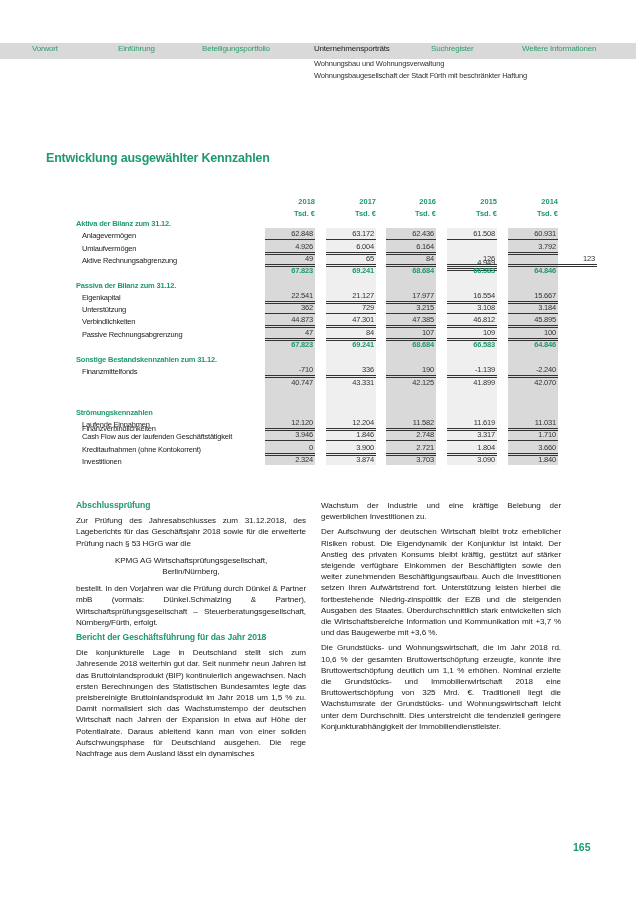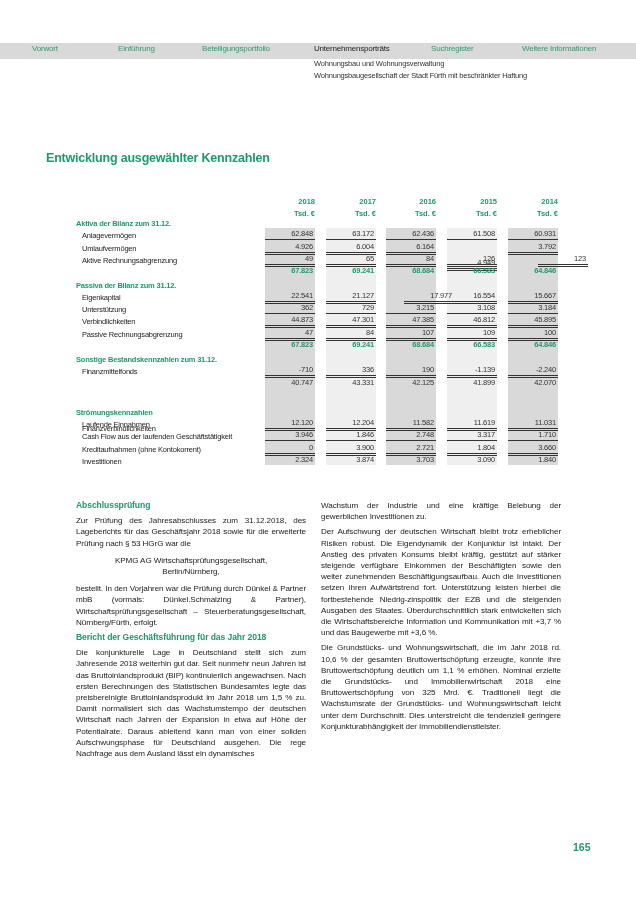--- a/index.html
+++ b/index.html
@@ -94,31 +94,31 @@
     <div class="cell dline" style="left:265px;top:241px;">4.926</div>
     <div class="cell dline" style="left:326px;top:241px;">6.004</div>
     <div class="cell dline" style="left:386px;top:241px;">6.164</div>
     <div class="cell dline" style="left:447px;top:241px;margin-top:16px;">4.949</div>
     <div class="cell dline" style="left:508px;top:241px;">3.792</div>
     <div class="row-label" style="top:256px;">Aktive Rechnungsabgrenzung</div>
     <div class="cell dline" style="left:265px;top:253px;">49</div>
     <div class="cell dline" style="left:326px;top:253px;">65</div>
     <div class="cell dline" style="left:386px;top:253px;">84</div>
     <div class="cell dline" style="left:447px;top:253px;">126</div>
-    <div class="cell dline" style="left:538px;top:253px;">123</div>
+    <div class="cell dline" style="left:508px;top:253px;padding-left:39px;">123</div>
     <div class="cell total" style="left:265px;top:265px;">67.823</div>
     <div class="cell total" style="left:326px;top:265px;">69.241</div>
     <div class="cell total" style="left:386px;top:265px;">68.684</div>
     <div class="cell total" style="left:447px;top:265px;">66.583</div>
     <div class="cell total" style="left:508px;top:265px;">64.846</div>
     <div class="section-label" style="top:281px;">Passiva der Bilanz zum 31.12.</div>
     <div class="row-label" style="top:293px;">Eigenkapital</div>
     <div class="cell dline" style="left:265px;top:290px;">22.541</div>
     <div class="cell dline" style="left:326px;top:290px;">21.127</div>
-    <div class="cell dline" style="left:404px;top:290px;">17.977</div>
+    <div class="cell dline" style="left:386px;top:290px;">17.977</div>
     <div class="cell dline" style="left:447px;top:290px;">16.554</div>
     <div class="cell dline" style="left:508px;top:290px;">15.667</div>
     <div class="row-label" style="top:305px;">Unterstützung</div>
     <div class="cell bline" style="left:265px;top:302px;">362</div>
     <div class="cell bline" style="left:326px;top:302px;">729</div>
     <div class="cell bline" style="left:386px;top:302px;">3.215</div>
     <div class="cell bline" style="left:447px;top:302px;">3.108</div>
     <div class="cell bline" style="left:508px;top:302px;">3.184</div>
     <div class="row-label" style="top:317px;">Verbindlichkeiten</div>
     <div class="cell dline" style="left:265px;top:314px;">44.873</div>

